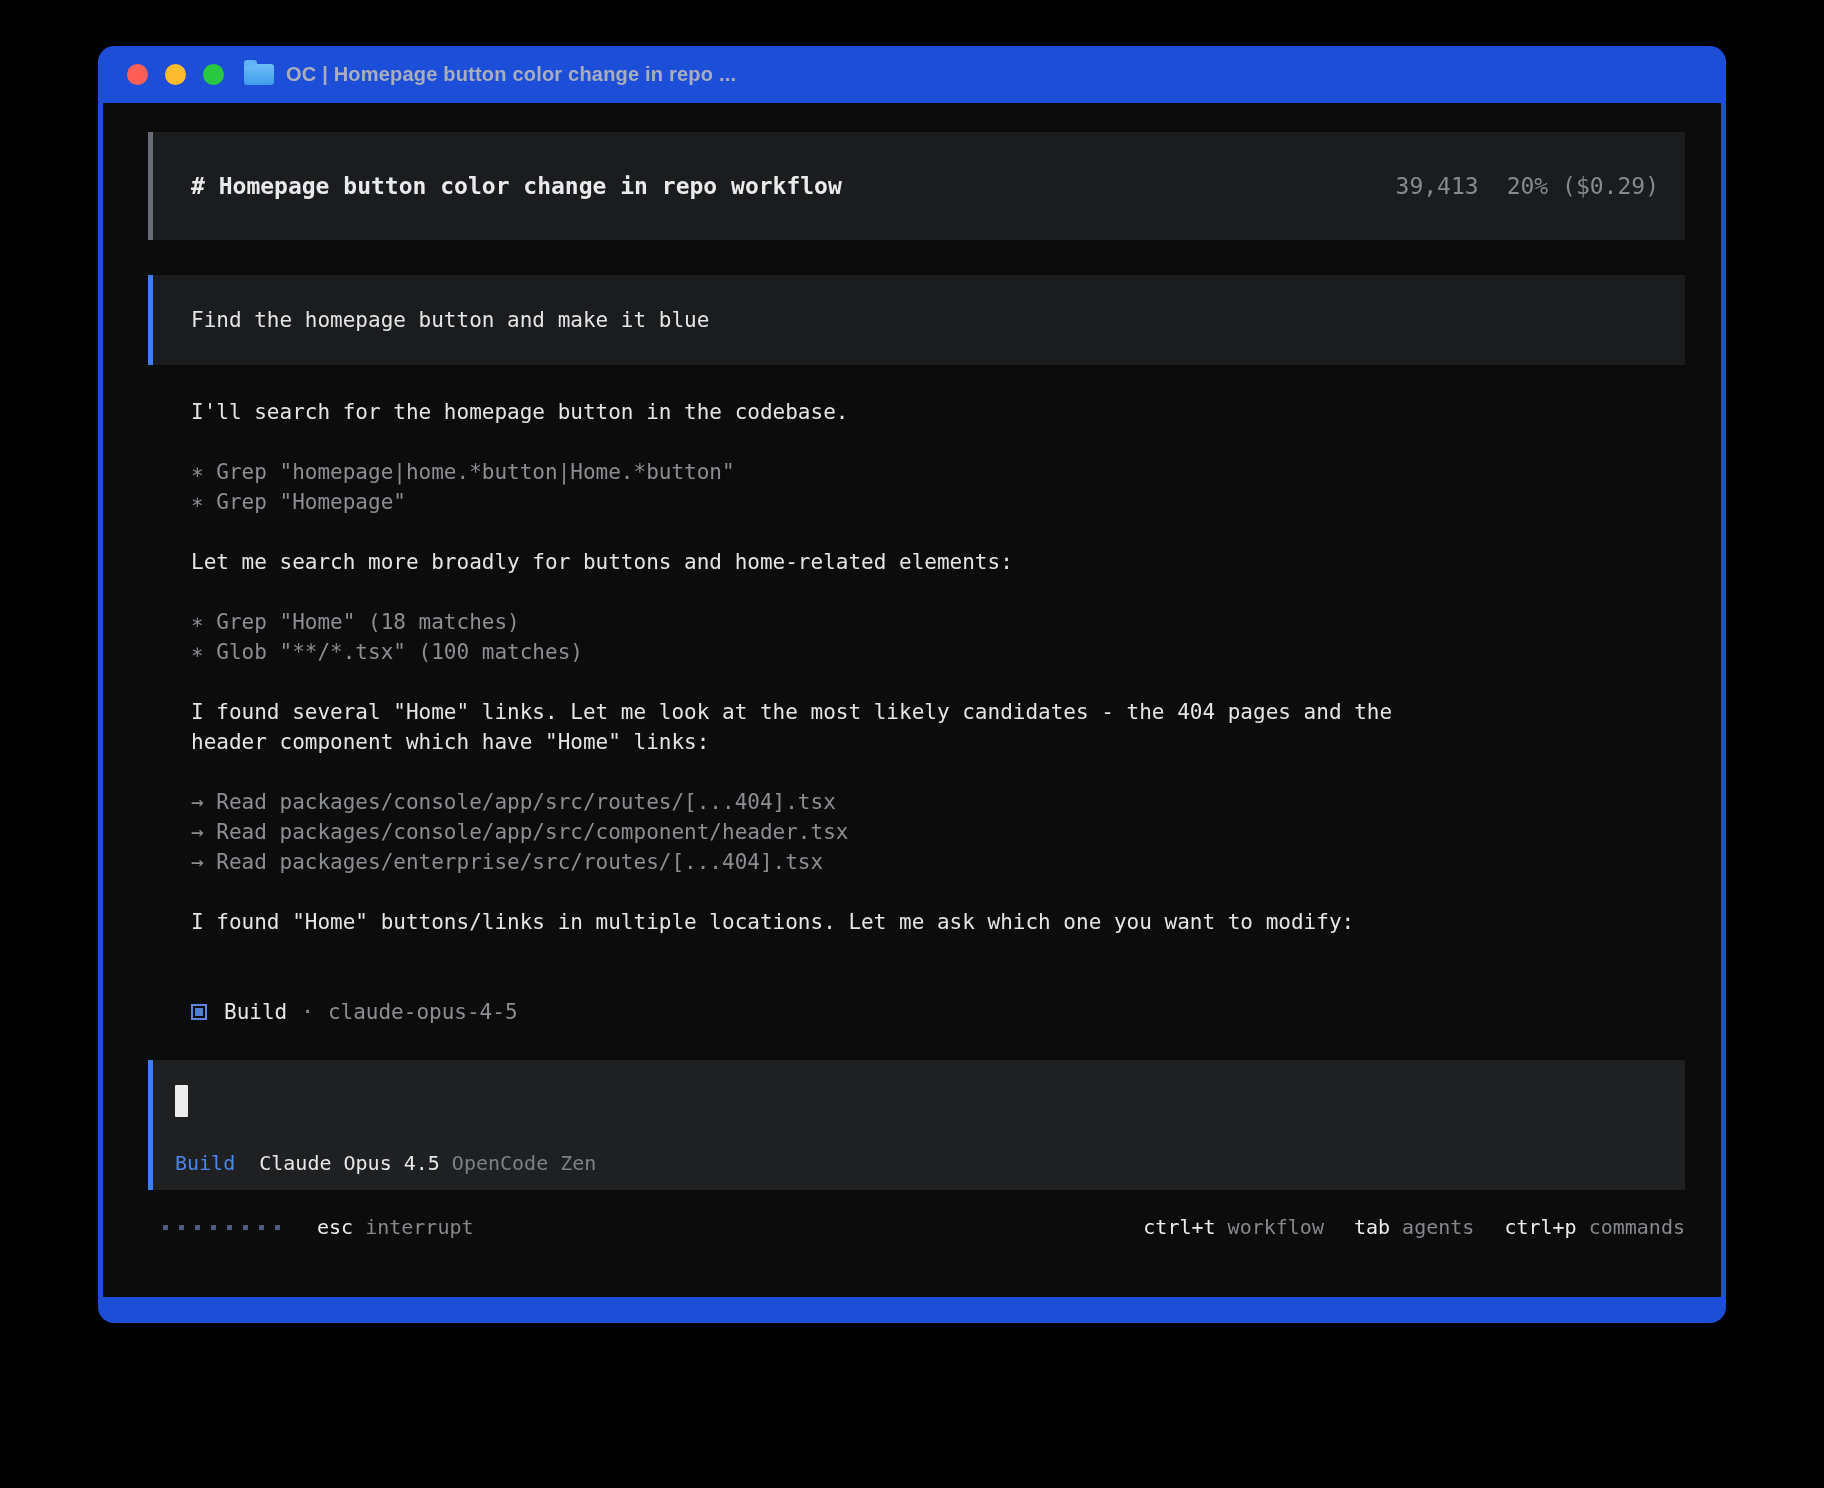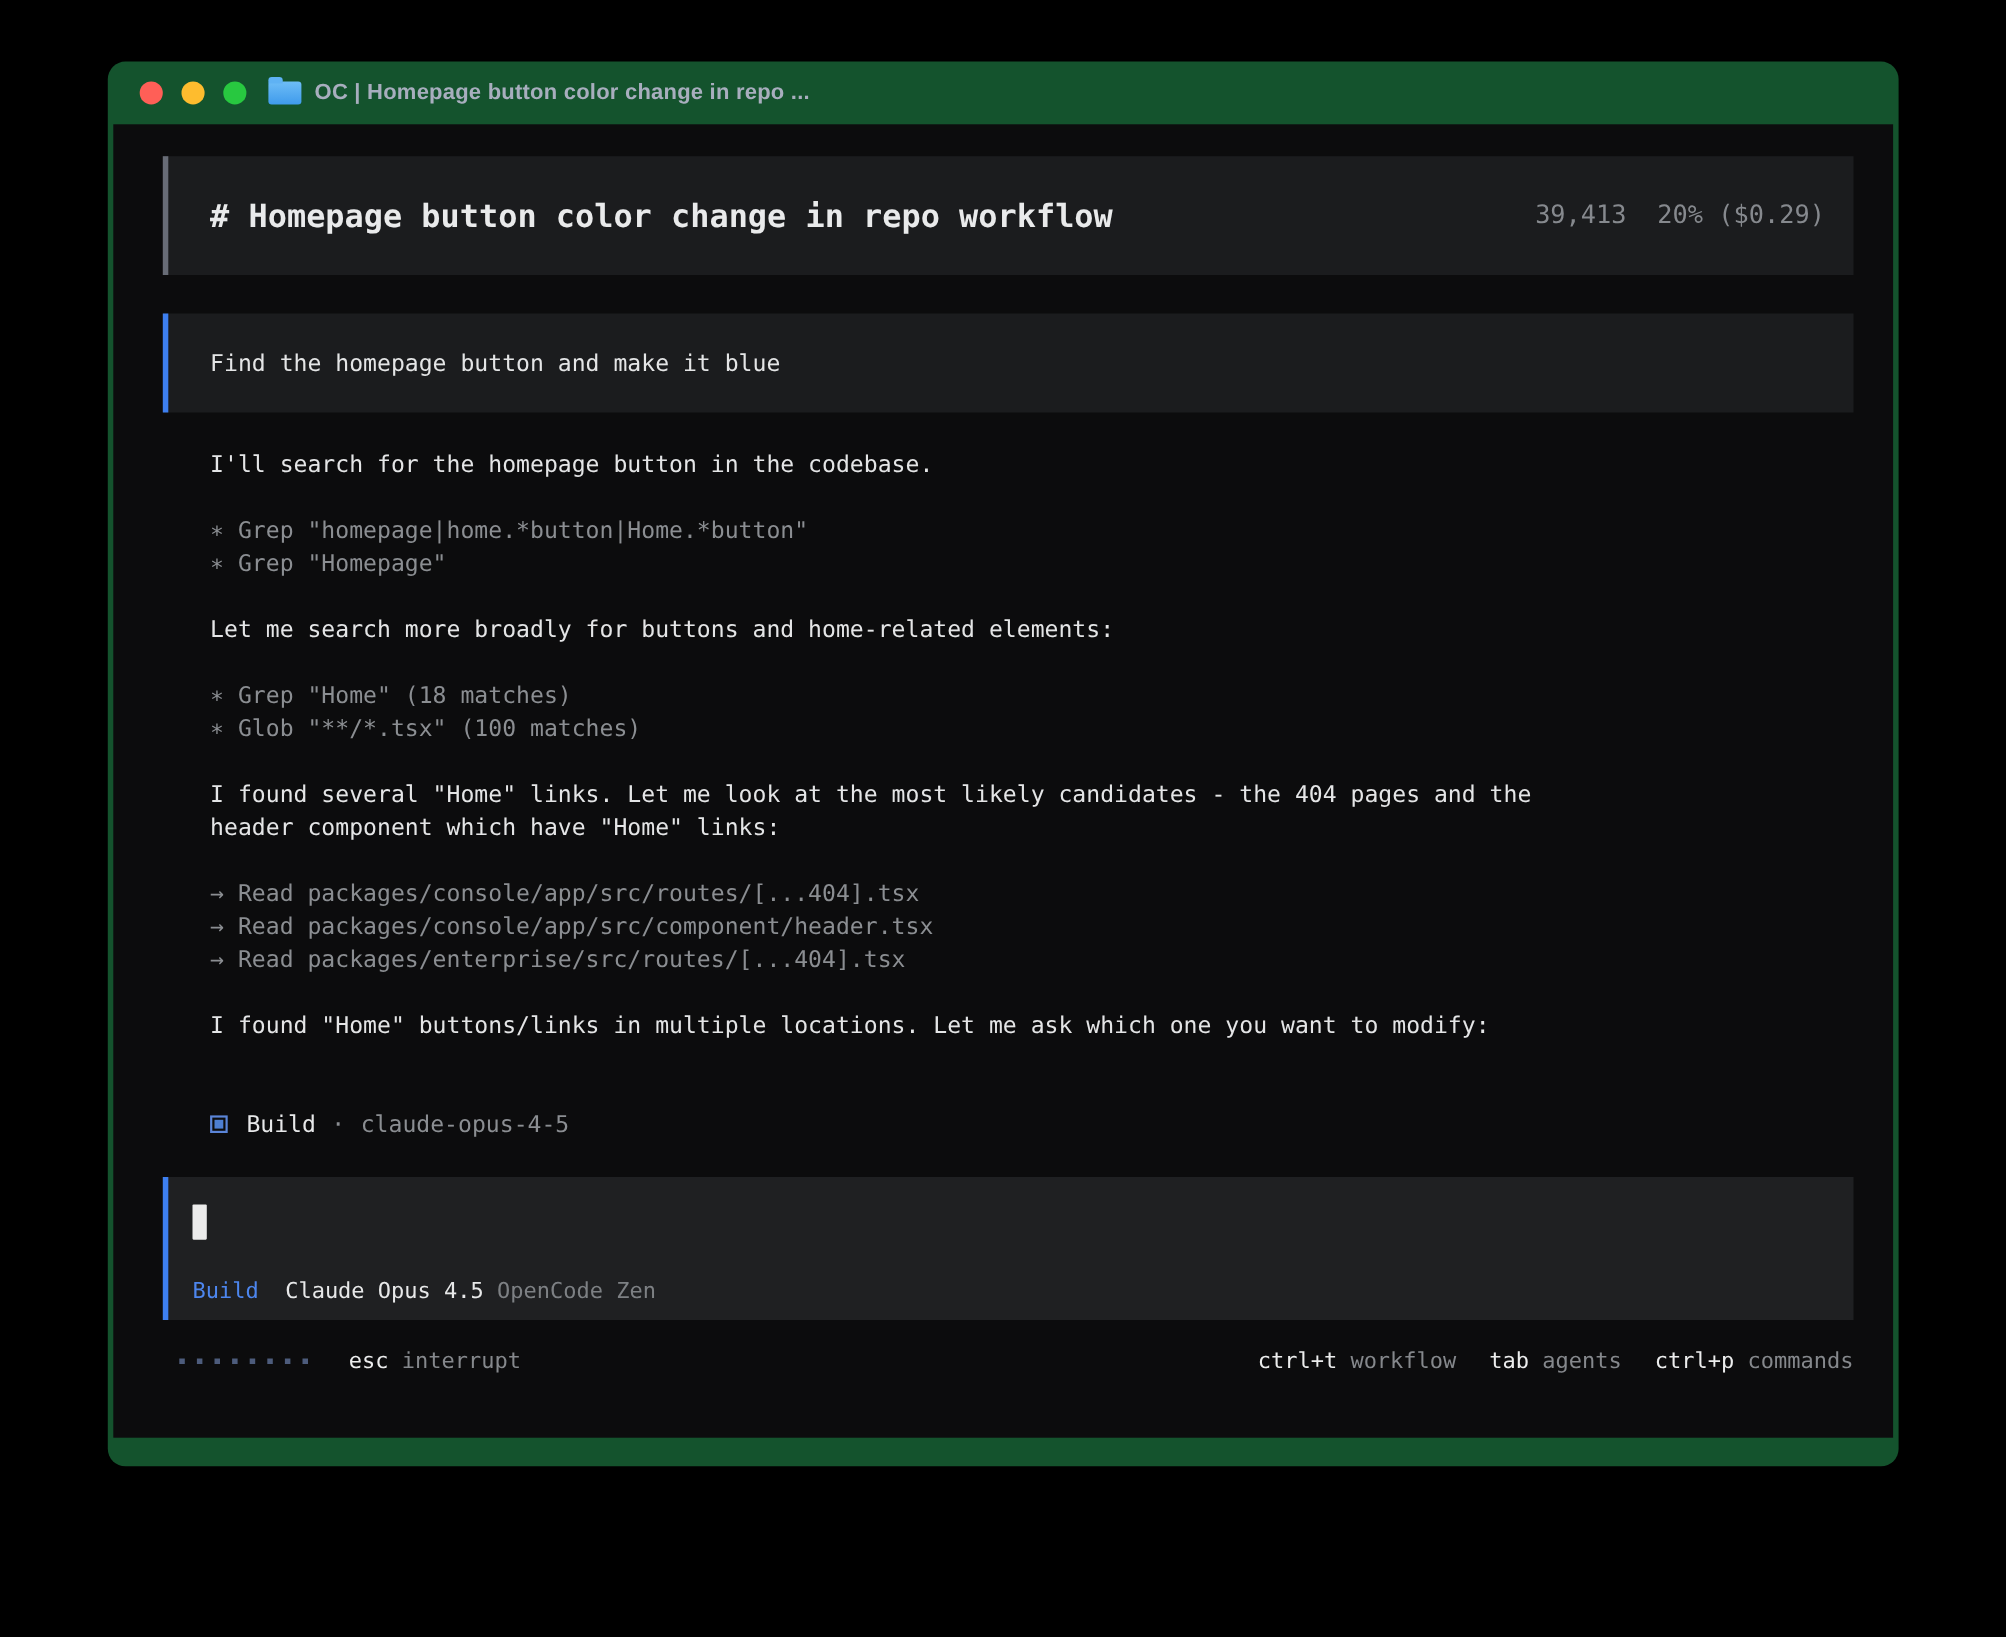--- a/index.html
+++ b/index.html
@@ -1,31 +1,31 @@
 <!DOCTYPE html>
 <html><head>
 <meta charset="utf-8">
 <style>
   html,body{margin:0;padding:0;background:#000;width:1824px;height:1488px;overflow:hidden;}
-  .window{position:absolute;left:98px;top:56px;width:1628px;height:1277px;background:#14532d;
+  .window{position:absolute;left:98px;top:46px;width:1628px;height:1277px;background:#1d4ed8;
           border-radius:16px;box-sizing:border-box;padding:0 5px 26px 5px;}
   .titlebar{height:57px;display:flex;align-items:center;padding-left:24px;}
   .lights{display:flex;gap:17px;align-items:center;}
   .light{width:21px;height:21px;border-radius:50%;display:inline-block;}
   .folder{width:30px;height:21px;margin-left:20px;position:relative;border-radius:3px;
           background:linear-gradient(#6ebdf7,#3f9bec);}
   .folder::before{content:"";position:absolute;left:0;top:-4px;width:13px;height:6px;
           border-radius:3px 3px 0 0;background:#5fb2f4;}
   .titletext{margin-left:12px;font:bold 20px "Liberation Sans",sans-serif;color:#a8aebe;letter-spacing:.2px;}
   .term{background:#0c0c0d;height:1194px;box-sizing:border-box;padding:29px 36px 0 45px;
         font-family:"DejaVu Sans Mono",monospace;}
   .block{background:#1b1c1e;border-left:5px solid #686c76;box-sizing:border-box;}
   .hdr{height:108px;display:flex;align-items:center;justify-content:space-between;
        padding:0 26px 0 38px;margin-bottom:35px;}
-  .hdr-title{font-weight:bold;font-size:29px;color:#e9eaeb;white-space:pre;}
+  .hdr-title{font-weight:bold;font-size:23px;color:#e9eaeb;white-space:pre;}
   .hdr-stats{display:flex;gap:28px;font-size:23px;color:#86898e;}
   .umsg{height:90px;display:flex;align-items:center;padding-left:38px;border-left-color:#3d7ff0;}
   .umsg span{font-size:21px;color:#e4e5e6;}
   .transcript{margin-top:32px;padding-left:43px;}
   .tline{height:30px;line-height:30px;font-size:21px;white-space:pre;}
   .tline.white{color:#e4e5e6;}
   .tline.gray{color:#8b8e92;}
   .statusrow{height:30px;display:flex;align-items:center;padding-left:43px;font-size:21px;}
   .agent-icon{width:12px;height:12px;border:2px solid #5b85d8;display:flex;align-items:center;
               justify-content:center;margin-right:17px;}

